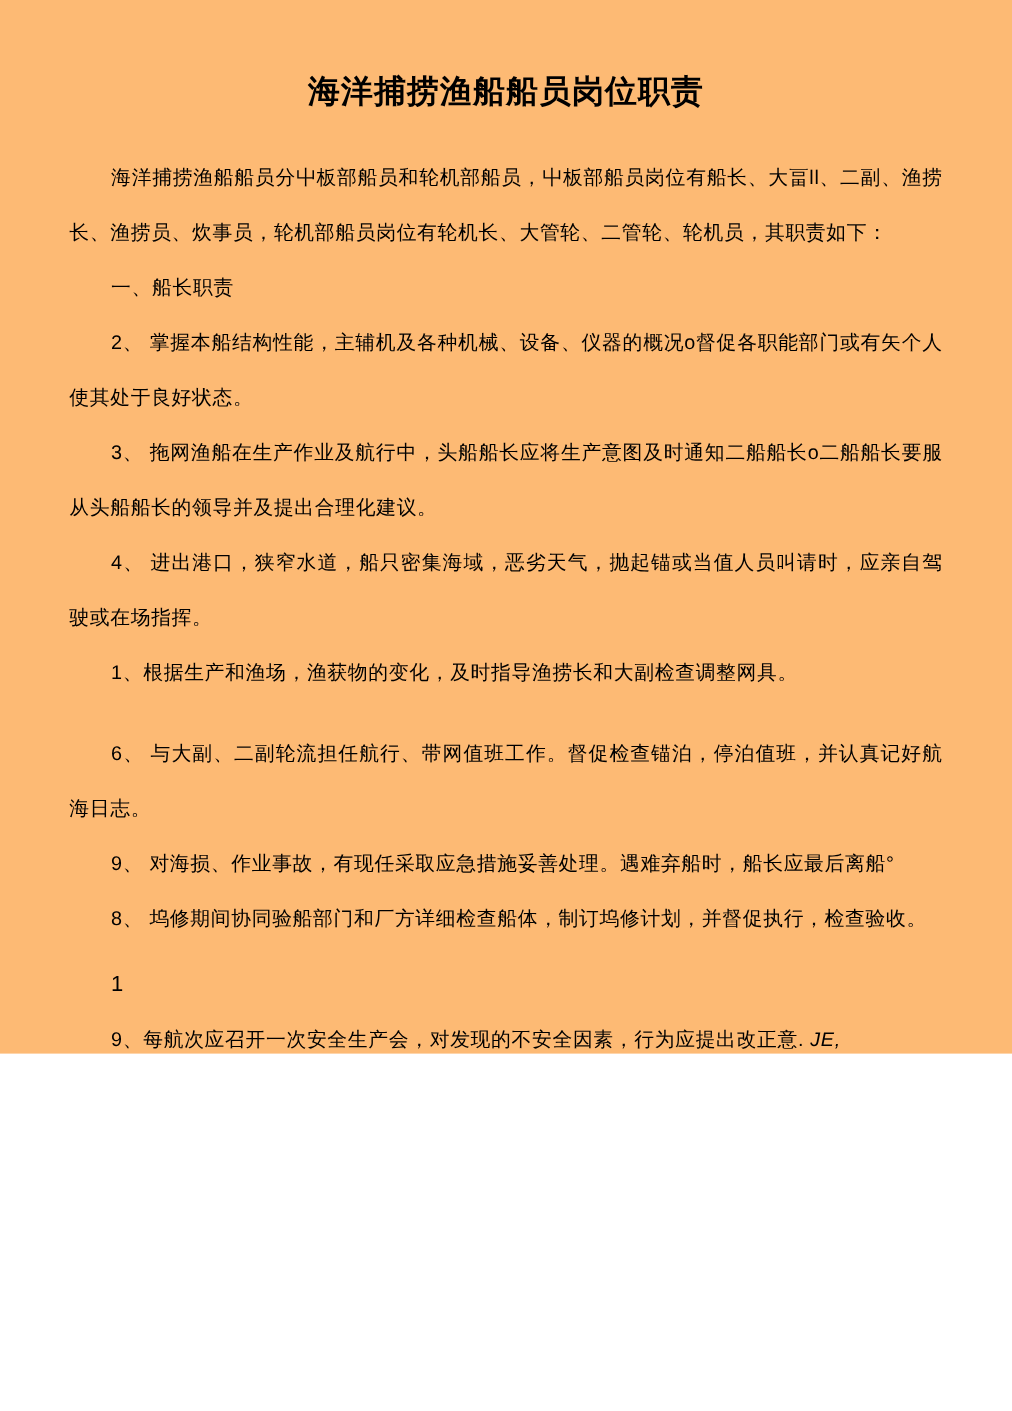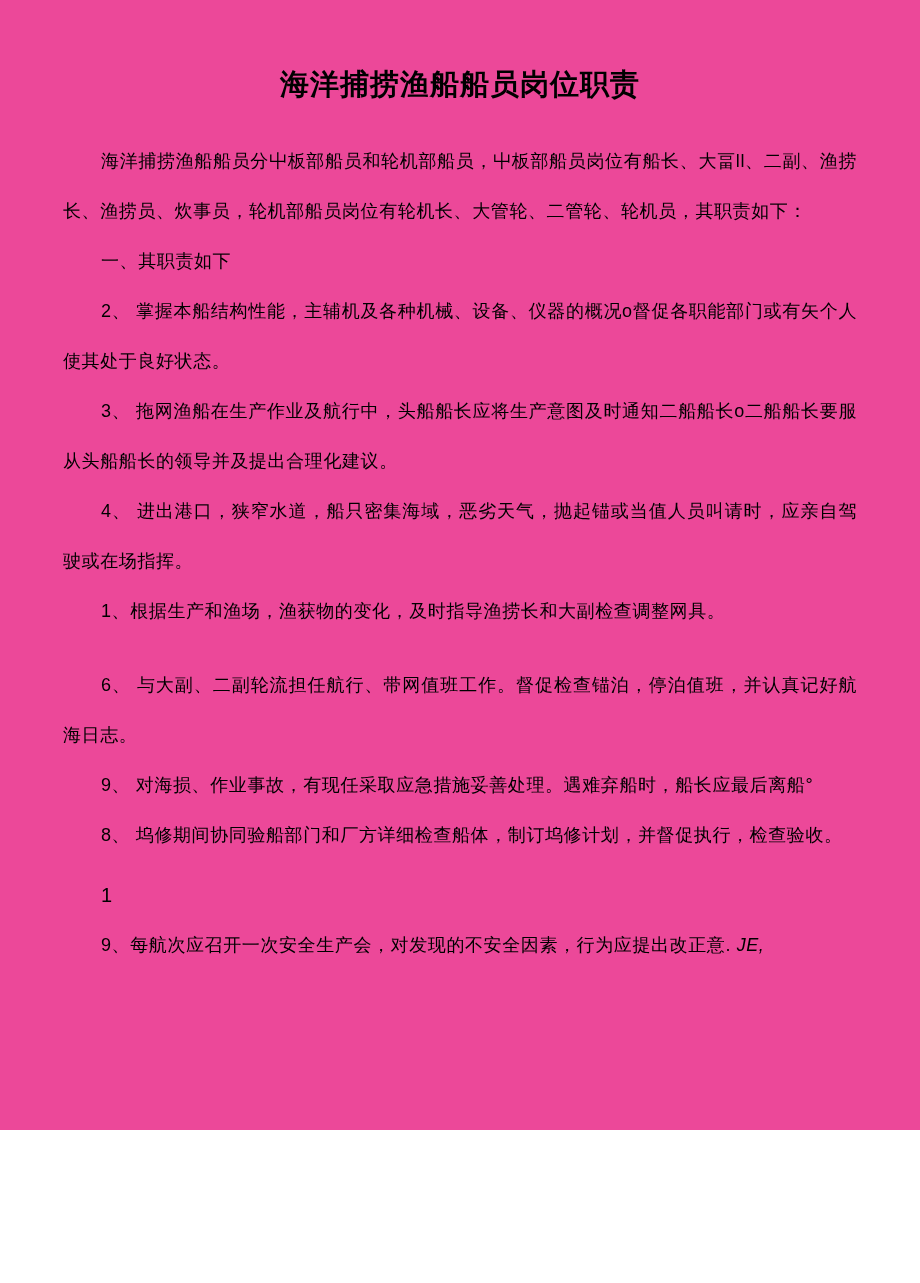--- a/index.html
+++ b/index.html
@@ -3,22 +3,22 @@
 <meta charset="utf-8">
 <style>
   html, body {
     margin: 0;
     padding: 0;
     background: #ffffff;
   }
   .page {
     position: relative;
     width: 920px;
-    height: 1130px;
-    background: #ec4899;
+    height: 958px;
+    background: #fdba74;
     color: #000000;
     box-sizing: border-box;
     padding: 62px 63px 0 63px;
     overflow: hidden;
     font-family: "Liberation Sans", "DejaVu Sans", sans-serif;
   }
   .doc-title {
     margin: 0 0 30px 0;
     font-size: 29px;
     line-height: 44px;
@@ -49,21 +49,21 @@
 </style>
 </head>
 <body>
 
 <div class="page">
 
   <h1 class="doc-title">海洋捕捞渔船船员岗位职责</h1>
 
   <p class="para">海洋捕捞渔船船员分屮板部船员和轮机部船员，屮板部船员岗位有船长、大畐ll、二副、渔捞长、渔捞员、炊事员，轮机部船员岗位有轮机长、大管轮、二管轮、轮机员，其职责如下：</p>
 
-  <p class="para">一、其职责如下</p>
+  <p class="para">一、船长职责</p>
 
 
   <p class="para">2、 掌握本船结构性能，主辅机及各种机械、设备、仪器的概况o督促各职能部门或有矢个人使其处于良好状态。</p>
 
   <p class="para">3、 拖网渔船在生产作业及航行中，头船船长应将生产意图及时通知二船船长o二船船长要服从头船船长的领导并及提出合理化建议。</p>
 
   <p class="para">4、 进出港口，狭窄水道，船只密集海域，恶劣天气，抛起锚或当值人员叫请时，应亲自驾驶或在场指挥。</p>
 
   <p class="para">1、根据生产和渔场，渔获物的变化，及时指导渔捞长和大副检查调整网具。</p>
 

